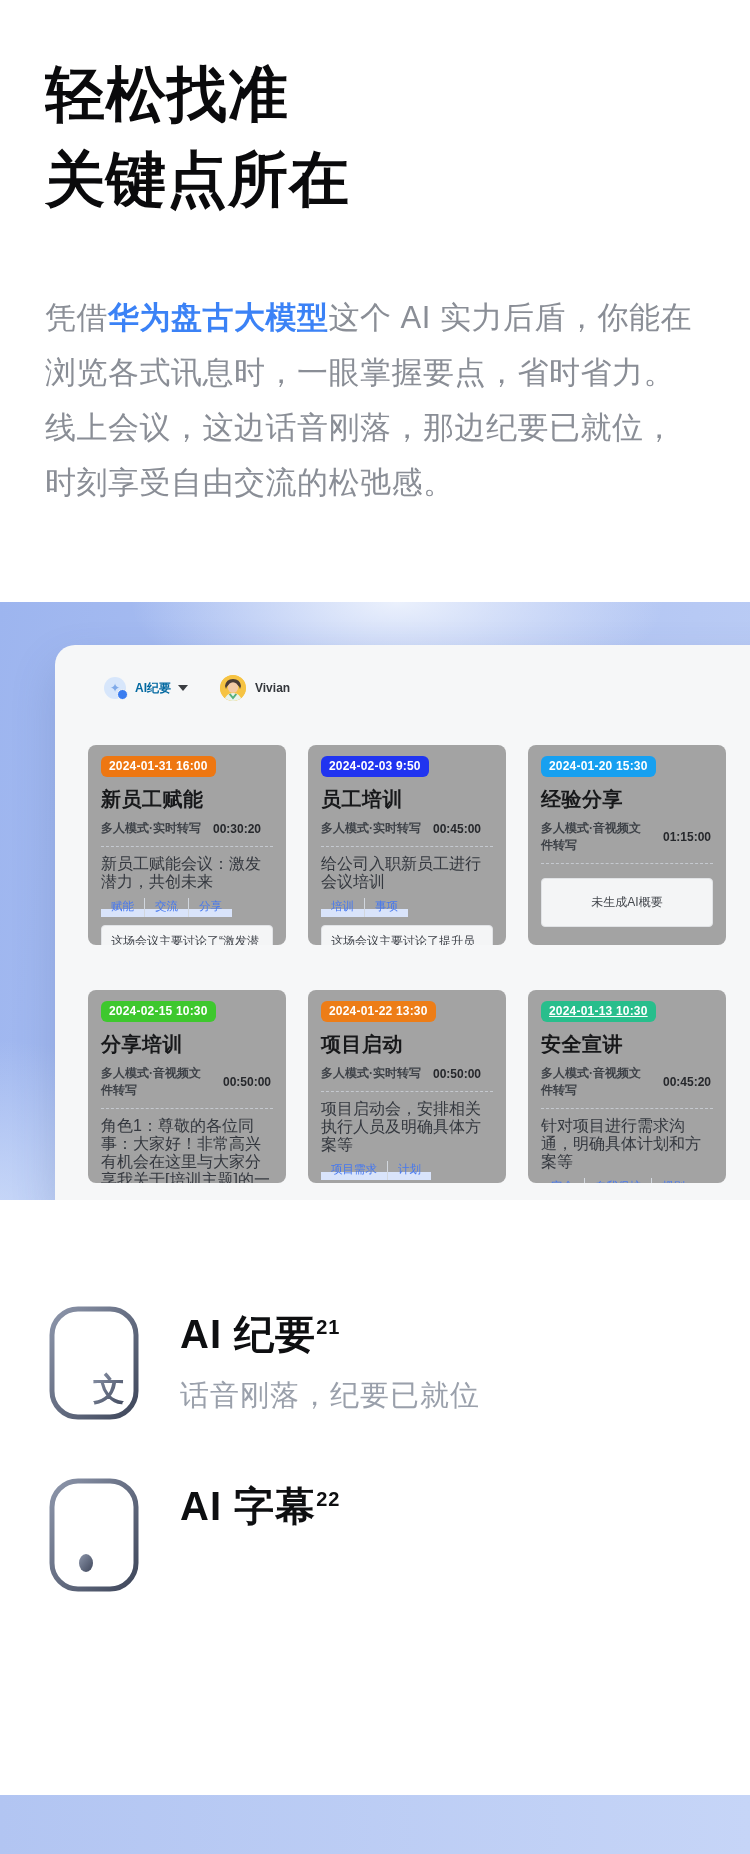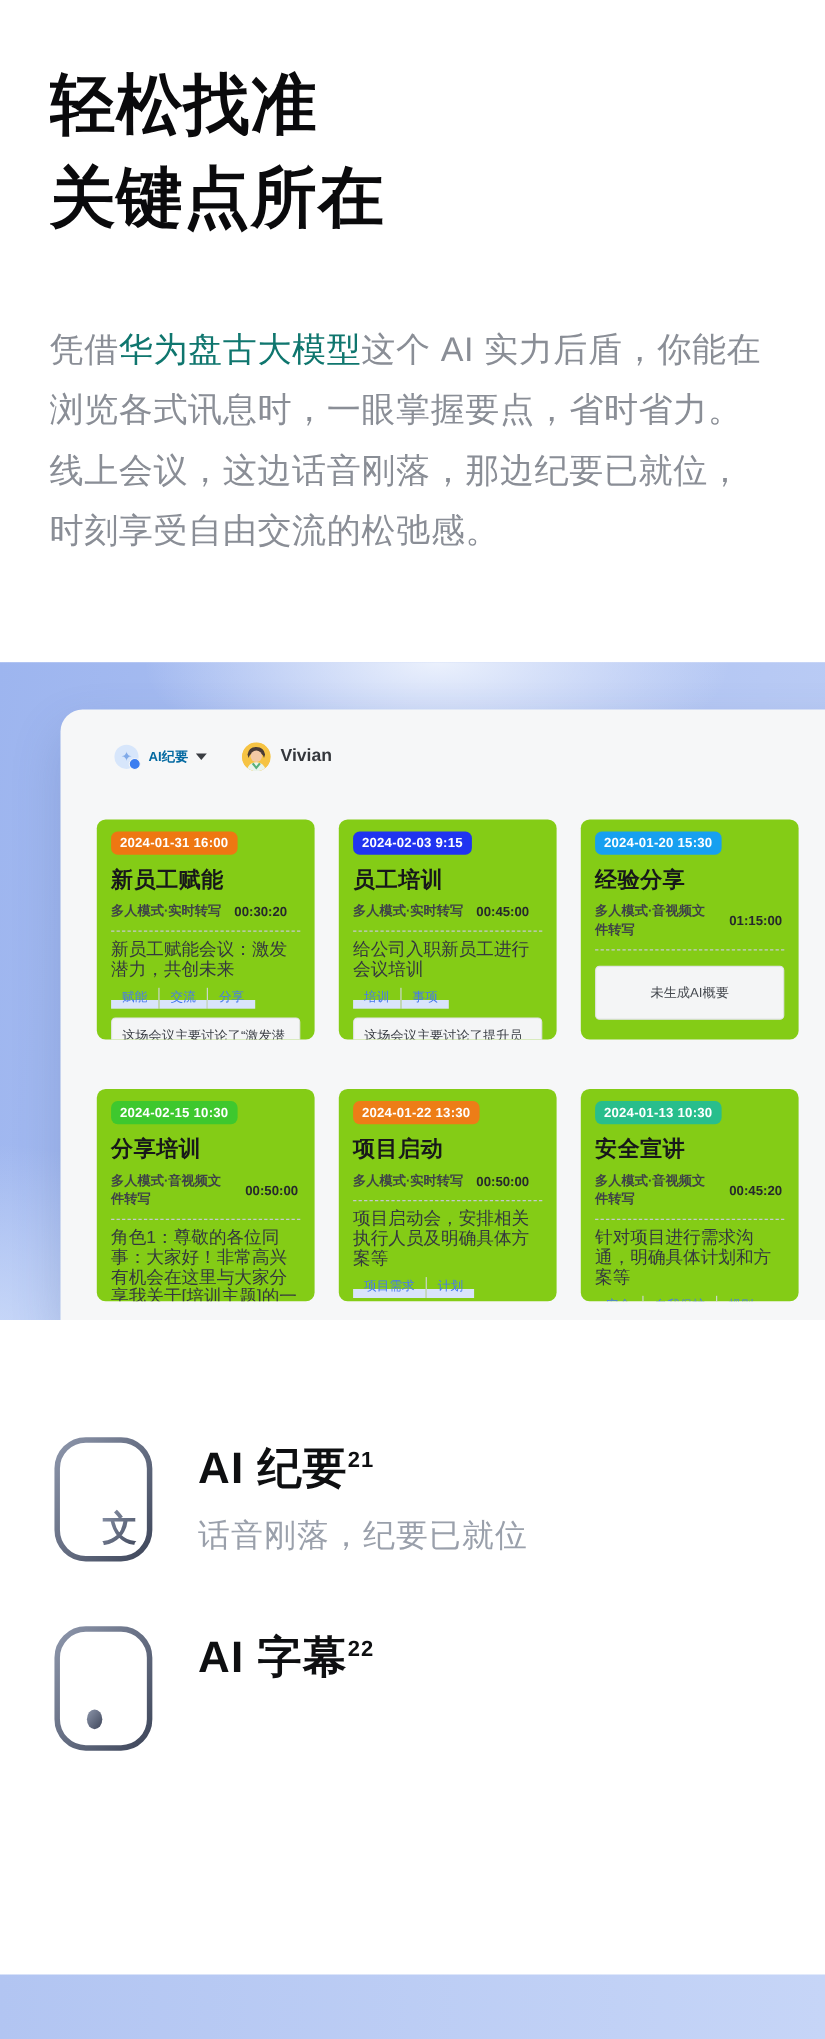--- a/index.html
+++ b/index.html
@@ -10,21 +10,21 @@
   .headline {
     margin:52px 45px 0 45px;
     font-size:60px; line-height:85px; font-weight:900; letter-spacing:1px;
     background:linear-gradient(100deg,#0a0a0c 48%,#3a414e 80%,#6e7a90 100%);
     -webkit-background-clip:text; background-clip:text; color:transparent;
   }
   .lede {
     margin:68px 44px 0 45px;
     font-size:31px; line-height:55px; color:#8a8e96; letter-spacing:0.5px;
   }
-  .lede b { color:#0f766e; font-weight:400; }
+  .lede b { color:#3b82f6; font-weight:700; }
 
   
   .hero {
     position:relative; margin-top:92px; width:750px; height:598px; overflow:hidden;
     background:
       radial-gradient(ellipse 430px 170px at 53% 0%, rgba(238,243,253,0.95), rgba(238,243,253,0) 62%),
       radial-gradient(ellipse 520px 320px at -5% 105%, rgba(214,227,251,0.85), rgba(214,227,251,0) 60%),
       linear-gradient(100deg,#9db5ef 0%, #adc1f2 45%, #bccdf5 100%);
   }
   .app-window {
@@ -40,40 +40,40 @@
     color:#7fa9e8; font-size:12px; font-weight:700;
   }
   .app-logo::after {
     content:""; position:absolute; right:-2px; bottom:-1px; width:9px; height:9px;
     border-radius:50%; background:#3b7df0; border:1.5px solid #f6f7f8;
   }
   .app-menu-label { margin-left:9px; font-size:12px; color:#0369a1; font-weight:600; }
   .chevron { margin-left:7px; width:0; height:0; border-left:5px solid transparent; border-right:5px solid transparent; border-top:6px solid #3a3d42; }
   .avatar { margin-left:32px; width:26px; height:26px; border-radius:50%; background:#f6c343; overflow:hidden; position:relative; }
   .avatar svg { position:absolute; left:0; top:0; }
-  .user-name { margin-left:9px; font-size:16px; color:#34373c; font-weight:600; }
+  .user-name { margin-left:9px; font-size:12px; color:#34373c; font-weight:600; }
 
   .card-grid {
     margin-top:44px; width:638px;
     display:grid; grid-template-columns:repeat(3,198px); grid-column-gap:22px; grid-row-gap:45px;
   }
   .card {
-    background:#84cc16; border-radius:8px; padding:11px 13px; overflow:hidden; position:relative;
+    background:#a3a3a3; border-radius:8px; padding:11px 13px; overflow:hidden; position:relative;
   }
   .card.r1 { height:200px; } .card.r2 { height:193px; }
   .badge {
     display:inline-block; font-size:12px; font-weight:600; color:#fff;
     padding:3px 8px 4px; border-radius:6px; letter-spacing:0.2px;
   }
   .badge.c-orange  { background:#ee7712; }
   .badge.c-blue    { background:#2034f0; }
   .badge.c-sky     { background:#17a0f0; }
   .badge.c-green   { background:#3ec82e; }
   .badge.c-orange2 { background:#ed7d17; }
-  .badge.c-teal    { background:#28be8c; }
+  .badge.c-teal    { background:#28be8c;text-decoration:underline; }
   .card-title { margin-top:9px; font-size:20px; font-weight:800; color:#17181a; letter-spacing:0.5px; }
   .card-meta { margin-top:7px; display:flex; justify-content:flex-start; align-items:center; padding-right:2px;gap:12px; }
   .card-mode { font-size:12px; color:#3e4248; font-weight:600; }
   .card-dur  { font-size:12px; color:#26282c; font-weight:600; }
   .dashed { border:none; border-top:1.5px dashed #c5c9cf; margin:9px 0 8px; }
   .card-desc { font-size:16px; color:#34383f; line-height:18px; }
   .tag-row { margin-top:7px; display:flex; align-items:flex-end; }
   .tag {
     font-size:11.5px; color:#4678f0; padding:1px 10px 3px;
     background:linear-gradient(transparent 58%, #d9e4fb 58%);
@@ -146,21 +146,21 @@
         <div class="card-desc">新员工赋能会议：激发潜力，共创未来</div>
         <div class="tag-row">
           <span class="tag">赋能</span>
           <span class="tag">交流</span>
           <span class="tag">分享</span>
         </div>
         <div class="sum-box">这场会议主要讨论了“激发潜力，共创未来”，会议旨在通过培训和交流，...</div>
       </div>
 
       <div class="card r1">
-        <span class="badge c-blue">2024-02-03 9:15</span>
+        <span class="badge c-blue">2024-02-03 9:50</span>
         <div class="card-title">员工培训</div>
         <div class="card-meta">
           <span class="card-mode">多人模式·实时转写</span>
           <span class="card-dur">00:45:00</span>
         </div>
         <hr class="dashed">
         <div class="card-desc">给公司入职新员工进行会议培训</div>
         <div class="tag-row">
           <span class="tag">培训</span>
           <span class="tag">事项</span>

